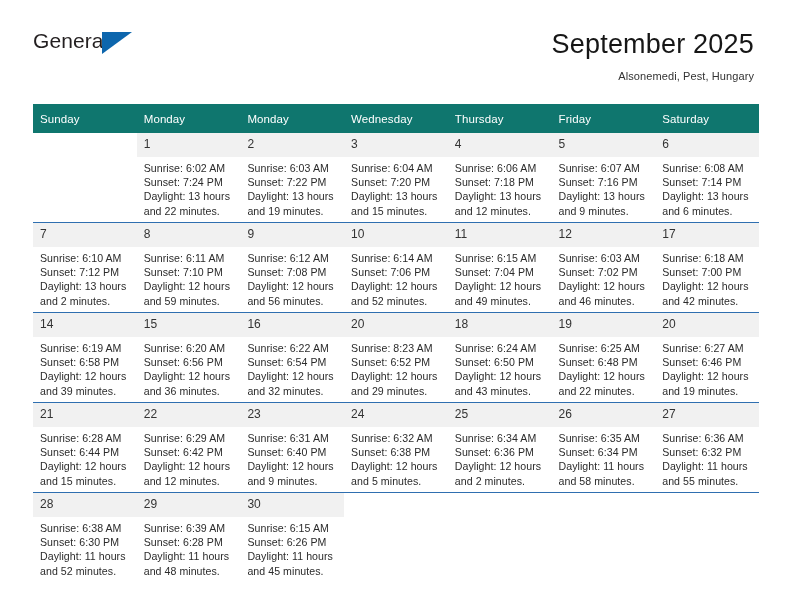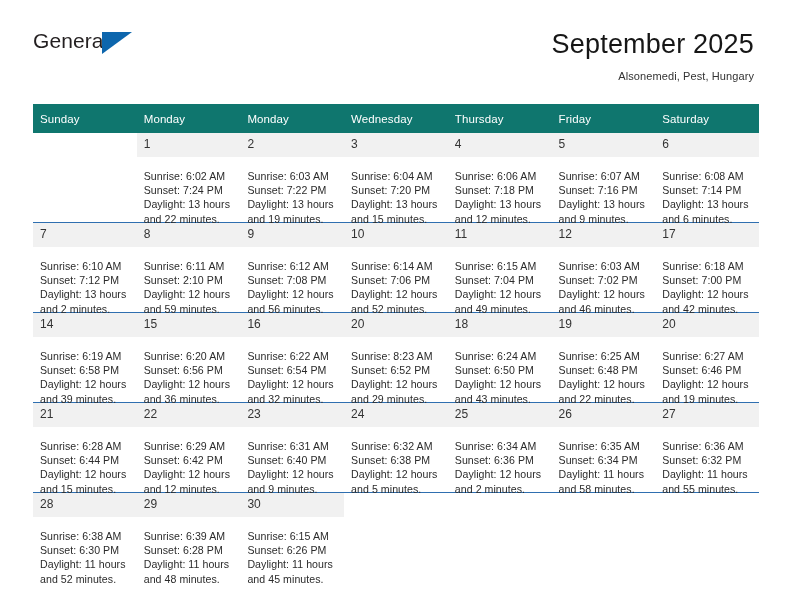--- a/index.html
+++ b/index.html
@@ -131,21 +131,21 @@
   }
   .daynum {
     font-size: 12px;
     color: #333333;
     padding: 3px 0 4px 7px;
     height: 17px;
     box-sizing: content-box;
     line-height: 16px;
   }
   .lines {
-    padding: 12px 6px 0 7px;
+    padding: 4px 6px 0 7px;
   }
   .lines div {
     font-size: 10.6px;
     line-height: 14.2px;
     color: #2b2b2b;
     white-space: nowrap;
     letter-spacing: 0.05px;
   }
 </style>
 </head>
@@ -273,21 +273,21 @@
                   <div>Daylight: 13 hours</div>
                   <div>and 2 minutes.</div>
                 </div>
               </div>
             </td>
             <td>
               <div class="cell filled">
                 <div class="daynum">8</div>
                 <div class="lines">
                   <div>Sunrise: 6:11 AM</div>
-                  <div>Sunset: 2:10 PM</div>
+                  <div>Sunset: 7:10 PM</div>
                   <div>Daylight: 12 hours</div>
                   <div>and 59 minutes.</div>
                 </div>
               </div>
             </td>
             <td>
               <div class="cell filled">
                 <div class="daynum">9</div>
                 <div class="lines">
                   <div>Sunrise: 6:12 AM</div>

